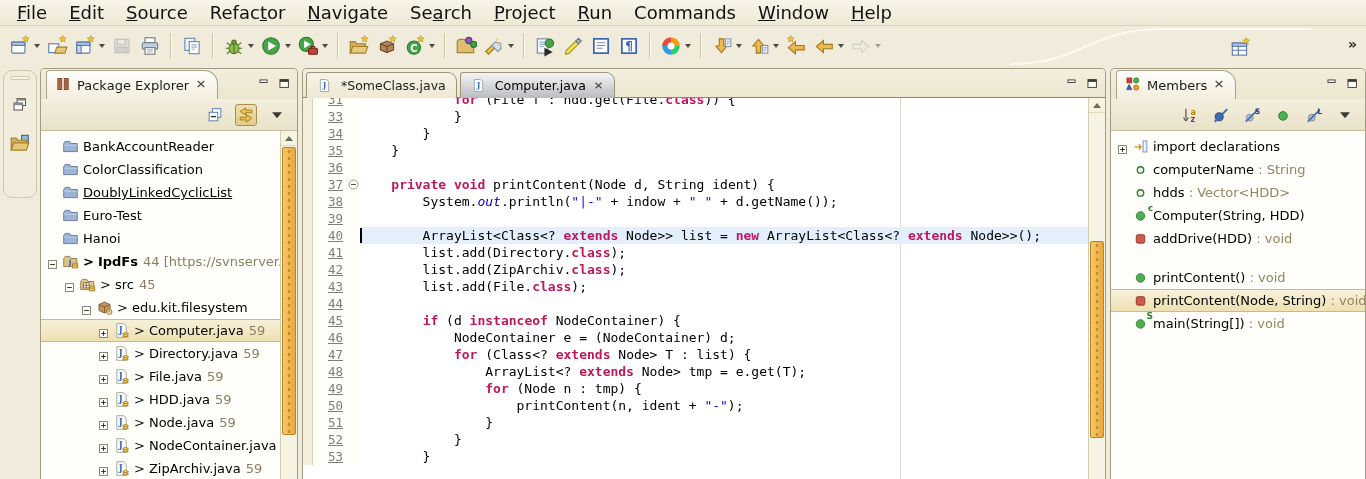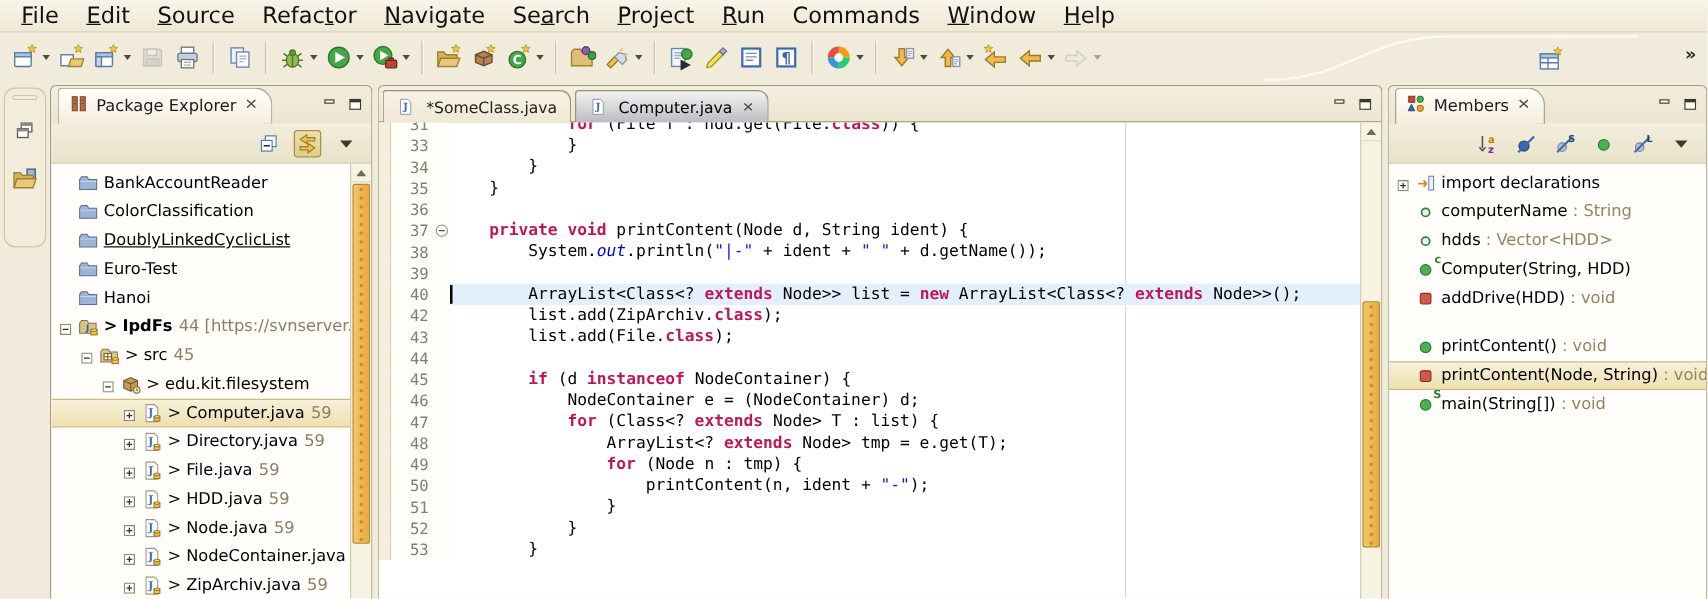--- a/index.html
+++ b/index.html
@@ -145,21 +145,21 @@
   .tabx { display:flex; margin-left:2px; }
   .code { flex:1; position:relative; overflow:hidden; background:#ffffff;
     font-family:"DejaVu Sans Mono", monospace; font-size:13px; line-height:17px; }
   .margin-line { position:absolute; left:597px; top:0; bottom:0; width:1px;
     background:#dcdcd2; }
   .code-lines { position:absolute; left:0; right:17px; top:-7px; }
   .cl { display:flex; height:17px; }
   .cl .ann { width:10px; flex:none; background:#f4efdd;
     border-right:1px solid #d6d0b6; }
   .cl .num { width:34px; flex:none; background:#fffef9; color:#7e7e74;
-    text-align:right; padding-right:4px; font-size:12.5px; }
+    text-align:right; padding-right:4px; font-size:12.5px;text-decoration:underline; }
   .cl .fold { width:13px; flex:none; background:#fffef9; position:relative; }
   .cl .txt { flex:1; white-space:pre; position:relative; color:#000; }
   .cl.current .txt { background:#e4effc; }
   .caret { position:absolute; left:0; top:1px; width:2px; height:15px; background:#000; }
   .k { color:#be185d; font-weight:bold; }
   .s { color:#2a00ff; }
   .f { color:#0000c0; font-style:italic; }
   .fold-ico { position:absolute; left:1px; top:3px; }
 </style>
 </head>
@@ -770,33 +770,39 @@
               <circle cx="5.5" cy="5.5" r="4.5" fill="#fffef9" stroke="#9a9a8a"></circle>
               <path d="M3 5.5h5" stroke="#555"></path>
             </svg>
           </span>
           <span class="txt"><span>    </span><span class="k">private</span><span> </span><span class="k">void</span><span> printContent(Node d, String ident) {</span></span>
         </div>
         <div class="cl">
           <span class="ann"></span>
           <span class="num">38</span>
           <span class="fold"></span>
-          <span class="txt"><span>        System.</span><span class="f">out</span><span>.println(</span><span class="s">"|-"</span><span> + ident + </span><span class="s">" "</span><span> + d.getName());</span></span>
+          <span class="txt"><span>        System.</span><span class="f">out</span><span>.println(</span><span class="s">"|-"</span><span> + indow + </span><span class="s">" "</span><span> + d.getName());</span></span>
         </div>
         <div class="cl">
           <span class="ann"></span>
           <span class="num">39</span>
           <span class="fold"></span>
           <span class="txt"></span>
         </div>
         <div class="cl current">
           <span class="ann"></span>
           <span class="num">40</span>
           <span class="fold"></span>
           <span class="txt"><span>        ArrayList&lt;Class&lt;? </span><span class="k">extends</span><span> Node&gt;&gt; list = </span><span class="k">new</span><span> ArrayList&lt;Class&lt;? </span><span class="k">extends</span><span> Node&gt;&gt;();</span><span class="caret"></span></span>
+        </div>
+        <div class="cl">
+          <span class="ann"></span>
+          <span class="num">41</span>
+          <span class="fold"></span>
+          <span class="txt"><span>        list.add(Directory.</span><span class="k">class</span><span>);</span></span>
         </div>
         <div class="cl">
           <span class="ann"></span>
           <span class="num">42</span>
           <span class="fold"></span>
           <span class="txt"><span>        list.add(ZipArchiv.</span><span class="k">class</span><span>);</span></span>
         </div>
         <div class="cl">
           <span class="ann"></span>
           <span class="num">43</span>

